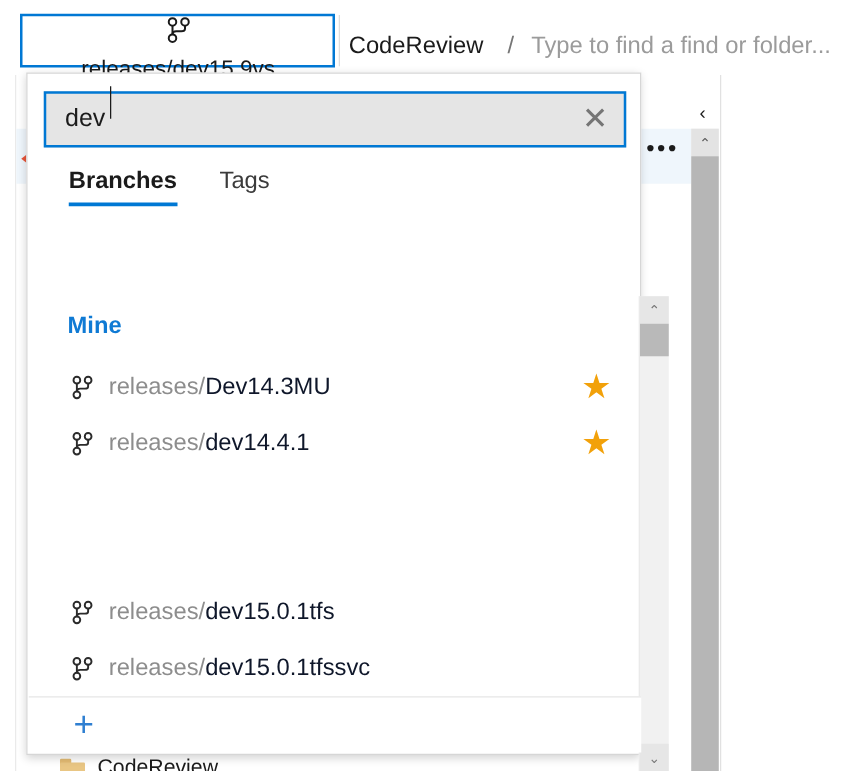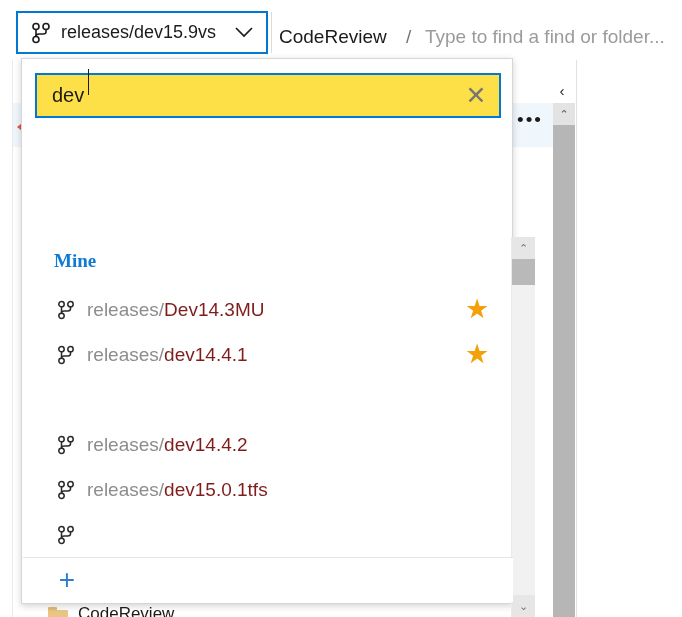--- a/index.html
+++ b/index.html
@@ -51,40 +51,40 @@
   .bg-folder-row{position:absolute;left:48px;top:604px;display:flex;align-items:center;gap:10px;}
   .folder-icon{width:20px;height:14px;position:relative;}
   .folder-icon .tab{position:absolute;left:0;top:0;width:9px;height:4px;background:#e3bb73;border-radius:1px 1px 0 0;}
   .folder-icon .body{position:absolute;left:0;top:3px;width:20px;height:11px;background:#e9c684;border-radius:1px;}
   .bg-folder-label{font-size:17px;color:#1b1b1b;white-space:nowrap;}
 
   
   .branch-picker{
     position:absolute;left:16px;top:11px;width:252px;height:43px;
     border:2px solid #0078d4;background:#ffffff;box-sizing:border-box;
-    display:flex;align-items:center;padding:0 12px 0 13px;gap:10px;cursor:pointer;
+    display:flex;align-items:center;padding:0 12px 0 13px;gap:10px;cursor:pointer;flex-direction:column;
   }
   .branch-picker .bp-label{font-size:18px;color:#1b1b1b;white-space:nowrap;flex:1;}
   .branch-picker .bp-chev{color:#1b1b1b;font-size:14px;}
 
   .crumb-sep-rule{position:absolute;left:271px;top:12px;width:1px;height:41px;background:#dcdcdc;}
   .crumb-repo{position:absolute;left:279px;top:26px;font-size:19px;color:#1b1b1b;white-space:nowrap;}
   .crumb-slash{position:absolute;left:406px;top:26px;font-size:19px;color:#767676;}
   .crumb-placeholder{position:absolute;left:425px;top:26px;font-size:19px;color:#9b9b9b;white-space:nowrap;}
 
   
   .dropdown{
     position:absolute;left:21px;top:58px;width:492px;height:546px;
     background:#ffffff;border:1px solid #d6d6d6;box-sizing:border-box;
     box-shadow:0 2px 7px rgba(0,0,0,.18);
   }
 
   .search-wrap{
     position:absolute;left:13px;top:14px;width:466px;height:45px;
-    border:2px solid #0078d4;box-sizing:border-box;background:#fde047;
+    border:2px solid #0078d4;box-sizing:border-box;background:#e5e5e5;
     display:flex;align-items:center;
   }
   .search-input{
     border:0;outline:0;background:transparent;flex:1;height:100%;
     padding:0 10px 0 15px;font-size:20px;color:#1b1b1b;
     font-family:"Liberation Sans","DejaVu Sans",sans-serif;
   }
   .search-caret{position:absolute;left:66px;top:10px;width:1px;height:26px;background:#1b1b1b;}
   .search-clear{
     width:46px;height:100%;display:flex;align-items:center;justify-content:center;
@@ -93,30 +93,30 @@
 
   .tabs{position:absolute;left:33px;top:75px;display:flex;gap:34px;}
   .tab{font-size:19px;color:#1b1b1b;padding-bottom:9px;cursor:pointer;position:relative;}
   .tab.active{font-weight:bold;}
   .tab.active:after{content:"";position:absolute;left:0;right:0;bottom:0;height:3px;background:#0078d4;}
   .tab.inactive{color:#3b3b3b;}
 
   .list-area{position:absolute;left:1px;top:121px;width:490px;height:424px;overflow:hidden;}
 
   .group-head{
-    position:absolute;left:32px;top:191px;font-size:19px;font-weight:bold;color:#0f7ad4;font-family:Liberation Serif, serif;
+    position:absolute;left:32px;top:191px;font-size:19px;font-weight:bold;color:#0f7ad4;
   }
 
   .row{
     position:absolute;left:0;width:466px;height:45px;display:flex;align-items:center;cursor:pointer;
   }
   .row .gicon{width:24px;margin-left:31px;display:flex;align-items:center;justify-content:center;}
   .row .rlabel{margin-left:9px;font-size:19px;white-space:nowrap;}
   .rlabel .dim{color:#8d8d8d;margin-top:20px;}
-  .rlabel .hit{color:#7f1d1d;}
+  .rlabel .hit{color:#0f172a;}
   .row .star{position:absolute;left:442px;color:#f2a10a;font-size:27px;line-height:1;}
 
   
   .inner-sb{position:absolute;left:489px;top:178px;width:24px;height:380px;background:#f1f1f1;border-left:1px solid #eaeaea;box-sizing:border-box;}
   .inner-sb .isb-btn{width:23px;height:22px;display:flex;align-items:center;justify-content:center;color:#767676;font-size:11px;background:#e6e6e6;}
   .inner-sb .isb-down{position:absolute;bottom:0;left:0;}
   .inner-sb .isb-thumb{position:absolute;left:0;top:22px;width:23px;height:26px;background:#b9b9b9;}
 
   .new-branch{
     position:absolute;left:1px;bottom:1px;width:490px;height:44px;
@@ -188,20 +188,24 @@
 <div class="crumb-placeholder">Type to find a find or folder...</div>
 
 <div class="dropdown">
 
   <div class="search-wrap">
     <input class="search-input" type="text" value="dev" style="">
     <span class="search-clear">✕</span>
   </div>
   <div class="search-caret"></div>
 
+  <div class="tabs">
+    <div class="tab active">Branches</div>
+    <div class="tab inactive">Tags</div>
+  </div>
 
   <div class="group-head">Mine</div>
 
   <div class="list-area">
 
     <div class="row" style="top:107px">
       <span class="gicon">
         <svg class="branch-svg" width="18" height="20" viewBox="0 0 20 22" aria-hidden="true">
           <circle cx="5" cy="4.5" r="3" fill="none" stroke="#2b2b2b" stroke-width="1.7"></circle>
           <circle cx="5" cy="17.5" r="3" fill="none" stroke="#2b2b2b" stroke-width="1.7"></circle>
@@ -226,61 +230,49 @@
           <path d="M15 7.5 V10 Q15 12 12 12 H8 Q5 12 5 14.5" stroke="#2b2b2b" stroke-width="1.7" fill="none"></path>
         </svg>
       </span>
       <span class="rlabel">
         <span class="dim">releases/</span><span class="hit">dev14.4.1</span>
       </span>
       <span class="star">★</span>
     </div>
 
 
-    <div class="row" style="top:242px">
-      <span class="gicon">
-        <svg class="branch-svg" width="18" height="20" viewBox="0 0 20 22" aria-hidden="true">
-          <circle cx="5" cy="4.5" r="3" fill="none" stroke="#2b2b2b" stroke-width="1.7"></circle>
-          <circle cx="5" cy="17.5" r="3" fill="none" stroke="#2b2b2b" stroke-width="1.7"></circle>
-          <circle cx="15" cy="4.5" r="3" fill="none" stroke="#2b2b2b" stroke-width="1.7"></circle>
-          <path d="M5 7.5 V14.5" stroke="#2b2b2b" stroke-width="1.7" fill="none"></path>
-          <path d="M15 7.5 V10 Q15 12 12 12 H8 Q5 12 5 14.5" stroke="#2b2b2b" stroke-width="1.7" fill="none"></path>
-        </svg>
-      </span>
-      <span class="rlabel">
-        <span class="dim">releases/</span><span class="hit">dev14.4.2</span>
+
+    <div class="row" style="top:287px">
+      <span class="gicon">
+        <svg class="branch-svg" width="18" height="20" viewBox="0 0 20 22" aria-hidden="true">
+          <circle cx="5" cy="4.5" r="3" fill="none" stroke="#2b2b2b" stroke-width="1.7"></circle>
+          <circle cx="5" cy="17.5" r="3" fill="none" stroke="#2b2b2b" stroke-width="1.7"></circle>
+          <circle cx="15" cy="4.5" r="3" fill="none" stroke="#2b2b2b" stroke-width="1.7"></circle>
+          <path d="M5 7.5 V14.5" stroke="#2b2b2b" stroke-width="1.7" fill="none"></path>
+          <path d="M15 7.5 V10 Q15 12 12 12 H8 Q5 12 5 14.5" stroke="#2b2b2b" stroke-width="1.7" fill="none"></path>
+        </svg>
+      </span>
+      <span class="rlabel">
+        <span class="dim">releases/</span><span class="hit">dev15.0.1tfs</span>
       </span>
       <span class="star"></span>
     </div>
 
-    <div class="row" style="top:287px">
-      <span class="gicon">
-        <svg class="branch-svg" width="18" height="20" viewBox="0 0 20 22" aria-hidden="true">
-          <circle cx="5" cy="4.5" r="3" fill="none" stroke="#2b2b2b" stroke-width="1.7"></circle>
-          <circle cx="5" cy="17.5" r="3" fill="none" stroke="#2b2b2b" stroke-width="1.7"></circle>
-          <circle cx="15" cy="4.5" r="3" fill="none" stroke="#2b2b2b" stroke-width="1.7"></circle>
-          <path d="M5 7.5 V14.5" stroke="#2b2b2b" stroke-width="1.7" fill="none"></path>
-          <path d="M15 7.5 V10 Q15 12 12 12 H8 Q5 12 5 14.5" stroke="#2b2b2b" stroke-width="1.7" fill="none"></path>
-        </svg>
-      </span>
-      <span class="rlabel">
-        <span class="dim">releases/</span><span class="hit">dev15.0.1tfs</span>
-      </span>
-      <span class="star"></span>
-    </div>
-
     <div class="row" style="top:332px">
       <span class="gicon">
         <svg class="branch-svg" width="18" height="20" viewBox="0 0 20 22" aria-hidden="true">
           <circle cx="5" cy="4.5" r="3" fill="none" stroke="#2b2b2b" stroke-width="1.7"></circle>
           <circle cx="5" cy="17.5" r="3" fill="none" stroke="#2b2b2b" stroke-width="1.7"></circle>
           <circle cx="15" cy="4.5" r="3" fill="none" stroke="#2b2b2b" stroke-width="1.7"></circle>
           <path d="M5 7.5 V14.5" stroke="#2b2b2b" stroke-width="1.7" fill="none"></path>
           <path d="M15 7.5 V10 Q15 12 12 12 H8 Q5 12 5 14.5" stroke="#2b2b2b" stroke-width="1.7" fill="none"></path>
         </svg>
+      </span>
+      <span class="rlabel">
+        <span class="dim">releases/</span><span class="hit">dev15.0.1tfssvc</span>
       </span>
       <span class="star"></span>
     </div>
 
     <div class="row" style="top:377px">
       <span class="gicon">
         <svg class="branch-svg" width="18" height="20" viewBox="0 0 20 22" aria-hidden="true">
           <circle cx="5" cy="4.5" r="3" fill="none" stroke="#2b2b2b" stroke-width="1.7"></circle>
           <circle cx="5" cy="17.5" r="3" fill="none" stroke="#2b2b2b" stroke-width="1.7"></circle>
           <circle cx="15" cy="4.5" r="3" fill="none" stroke="#2b2b2b" stroke-width="1.7"></circle>

